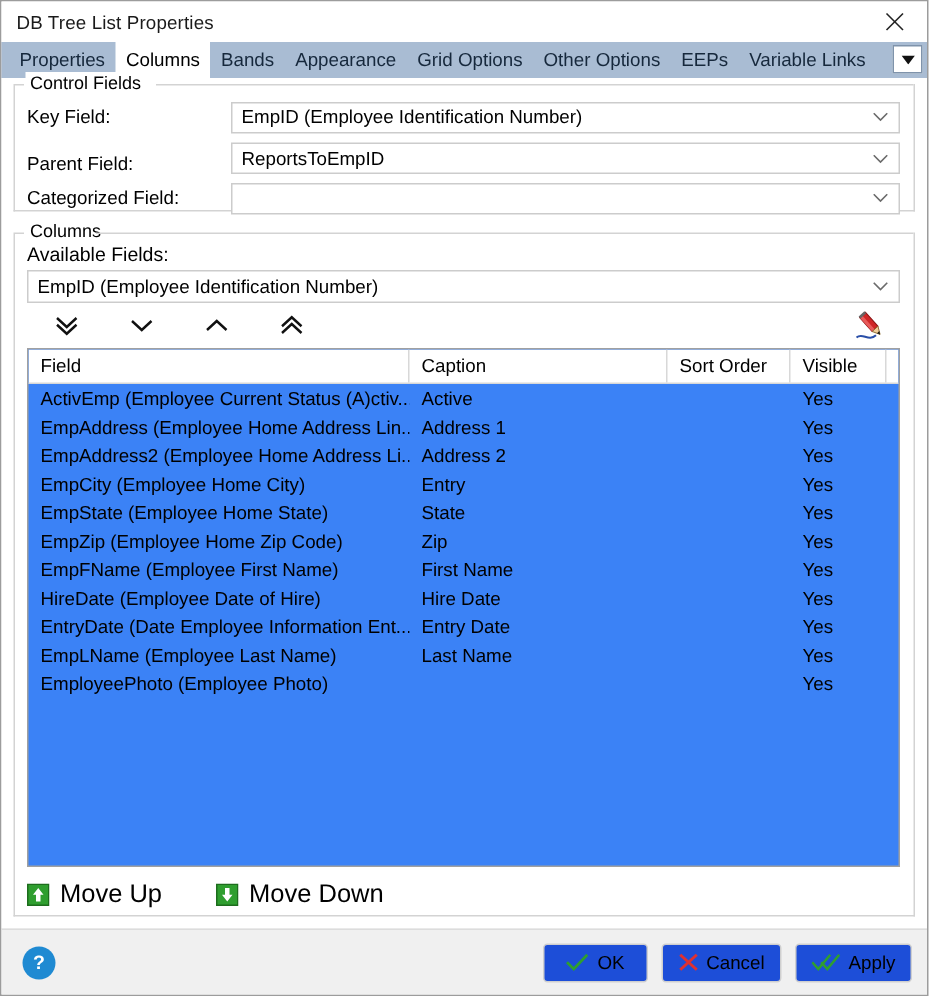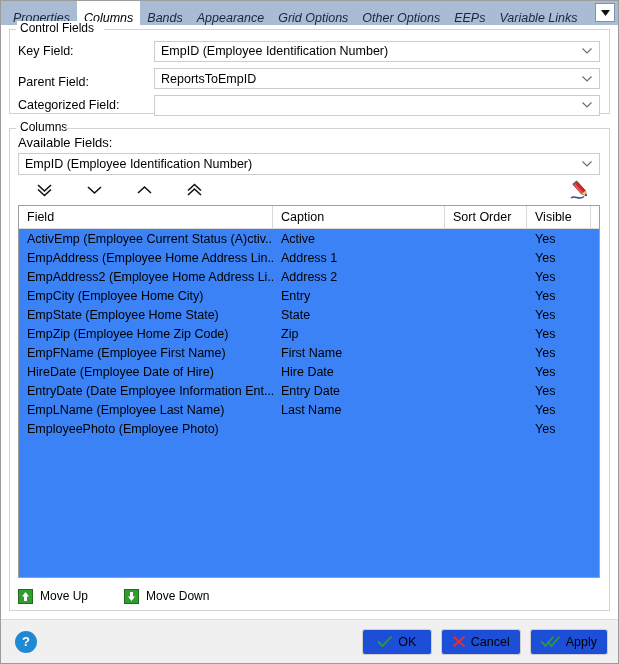--- a/index.html
+++ b/index.html
@@ -39,28 +39,27 @@
   
   .tabstrip{
     height:24px;flex:0 0 24px;
     background:#a9bcd3;
     display:flex;align-items:stretch;
     position:relative;
     padding-left:5px;
     box-sizing:border-box;
   }
   .tab{
-    display:flex;align-items:flex-end;
+    display:flex;align-items:center;
     padding:0 7px;
     font-size:12.5px;
     color:#16283c;
     cursor:default;
     white-space:nowrap;
     box-sizing:border-box;
-    font-style:italic;
   }
   .tab.active{
     background:#ffffff;
     color:#000;
   }
   .tab-overflow{
     position:absolute;right:3px;top:2px;
     width:20px;height:19px;
     background:#ffffff;
     border:1px solid #7f93ab;
@@ -207,21 +206,21 @@
   .c-field{width:254px;flex:0 0 254px;}
   .c-caption{width:172px;flex:0 0 172px;}
   .c-sort{width:82px;flex:0 0 82px;}
   .c-visible{width:64px;flex:0 0 64px;}
   .c-last{flex:1 1 auto;}
   
   .move-row{
     height:28px;flex:0 0 28px;
     display:flex;align-items:center;
     padding-left:8px;
-    font-size:12px;
+    font-size:17px;
   }
   .move-item{
     display:flex;align-items:center;
     margin-right:36px;
     cursor:default;
   }
   .move-item .mlabel{margin-left:7px;}
   .icon-sq{
     width:15px;height:15px;
     display:block;
@@ -259,20 +258,29 @@
     box-sizing:border-box;
     padding:0 10px;
   }
   .btn .blabel{margin-left:5px;}
 </style>
 </head>
 <body>
 
 <div class="window">
 
+  <div class="titlebar">
+    <span class="title">DB Tree List Properties</span>
+    <div class="close-btn">
+      <svg width="13" height="13" viewBox="0 0 13 13">
+        <line x1="1" y1="1" x2="12" y2="12" stroke="#222" stroke-width="1.1"></line>
+        <line x1="12" y1="1" x2="1" y2="12" stroke="#222" stroke-width="1.1"></line>
+      </svg>
+    </div>
+  </div>
 
   <div class="tabstrip">
     <div class="tab">
         <span>Properties</span>
       </div>
     <div class="tab active">
         <span>Columns</span>
       </div>
     <div class="tab">
         <span>Bands</span>

